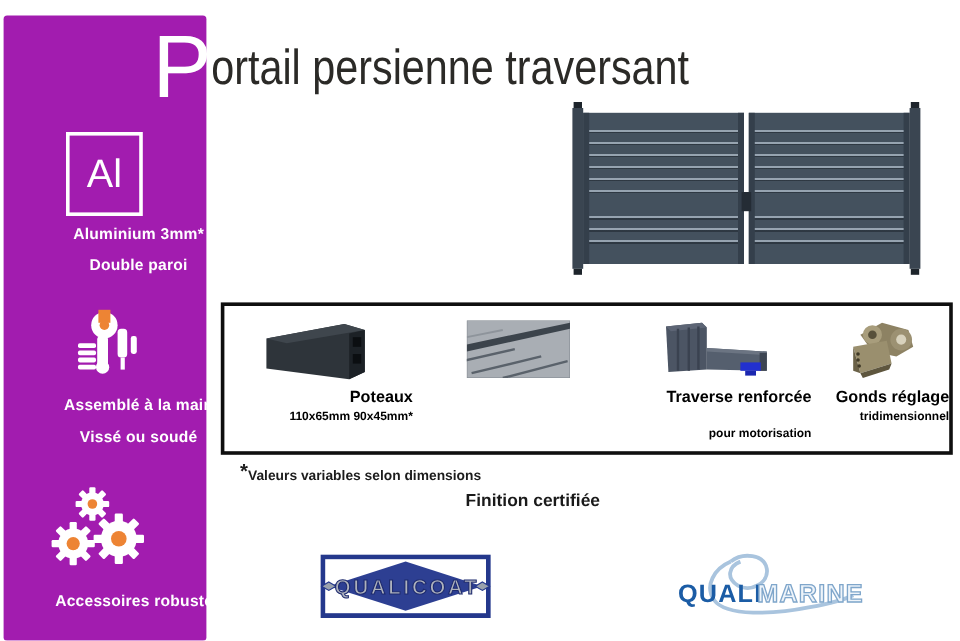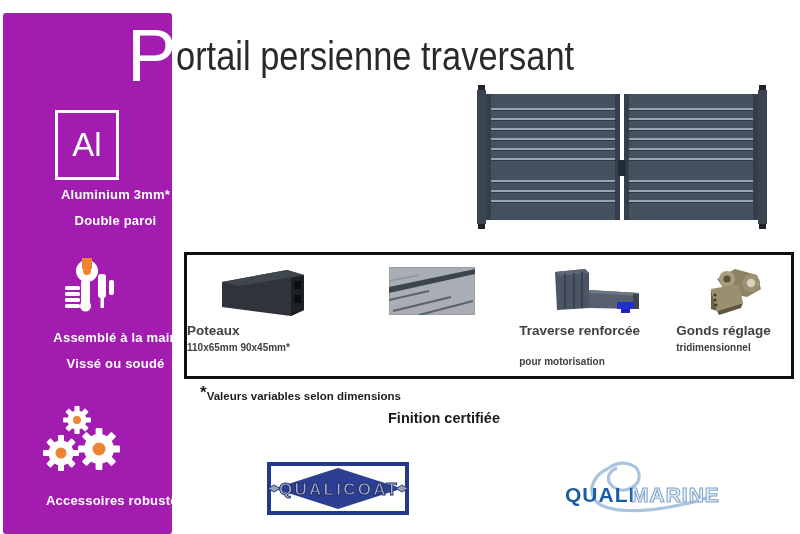--- a/index.html
+++ b/index.html
@@ -38,21 +38,21 @@
            rgba(165,178,191,.85) 6px, rgba(165,178,191,.85) 8px,
            rgba(20,26,33,.45) 8px, rgba(20,26,33,.45) 9px,
            rgba(0,0,0,0) 9px, rgba(0,0,0,0) 10px);}
   .zoneA{top:8px;height:60px;} .zoneB{top:80px;height:30px;}
   .gate .lock{position:absolute;left:calc(50% - 4px);top:66px;width:8px;height:16px;
               background:#242c35;}
 
   
   .features{position:absolute;left:184px;top:252px;width:604px;height:121px;
             border:3px solid #0f0f0f;background:#fff;display:flex;}
-  .feature{position:relative;text-align:left;color:#404040;}
+  .feature{position:relative;text-align:right;color:#000000;}
   .f1{width:26%;} .f2{width:29%;} .f3{width:26%;} .f4{width:19%;}
   .f-img{height:58px;margin-top:7px;display:flex;align-items:center;justify-content:center;}
   .f-name{font-size:13.5px;font-weight:bold;margin-top:3px;}
   .f-spec{font-size:10px;font-weight:bold;margin-top:4px;}
 
   
   .footnote{position:absolute;left:200px;top:383px;color:#1c1c1c;}
   .footnote .ast{font-size:17px;font-weight:bold;vertical-align:2px;}
   .footnote .txt{font-size:11.5px;font-weight:bold;}
   .finition{position:absolute;left:374px;top:410px;width:140px;text-align:center;

